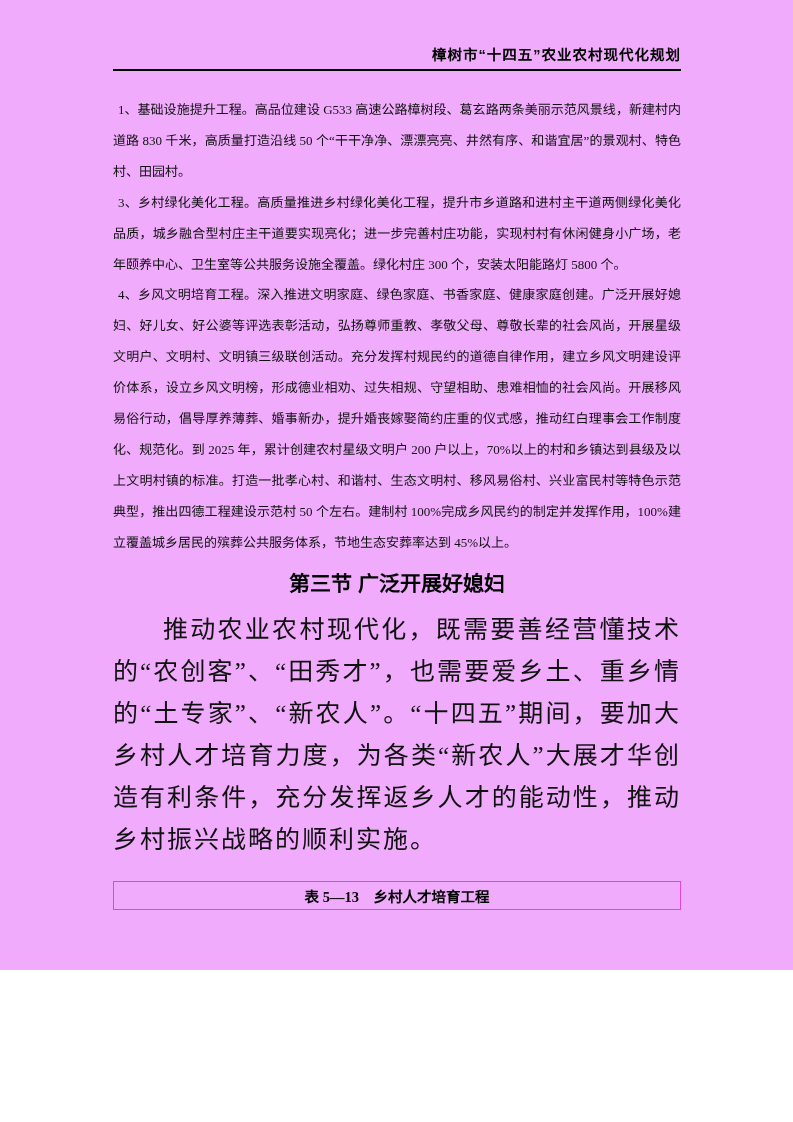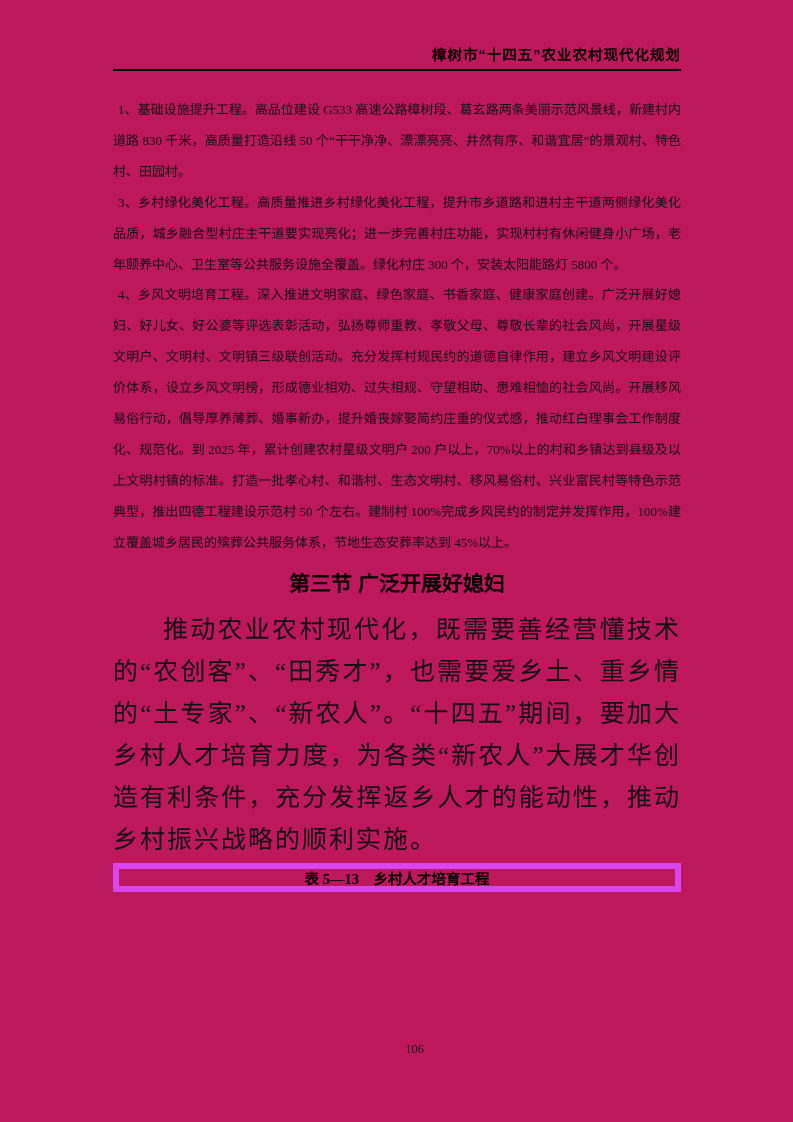--- a/index.html
+++ b/index.html
@@ -3,23 +3,23 @@
 <meta charset="utf-8">
 <style>
   html, body {
     margin: 0;
     padding: 0;
     background: #ffffff;
   }
   .page {
     position: relative;
     width: 793px;
-    height: 1122px;
+    height: 970px;
     margin: 0 auto;
-    background: #be185d;
+    background: #f0abfc;
     color: #111111;
     font-family: "Liberation Serif", "DejaVu Serif", serif;
     overflow: hidden;
     box-sizing: border-box;
     padding: 0 112px 16px 113px;
   }
   
   .doc-header {
     padding-top: 46px;
   }
@@ -67,22 +67,22 @@
     font-size: 25px;
     line-height: 42px;
     letter-spacing: 2px;
     text-align: justify;
     text-align-last: left;
     text-indent: 2em;
     color: #111111;
   }
   
   .table-caption-box {
-    margin-top: 2px;
-    border: 6px solid #d946ef;
+    margin-top: 20px;
+    border: 1px solid #d946ef;
     height: 29px;
     display: flex;
     align-items: center;
     justify-content: center;
     box-sizing: border-box;
   }
   .table-caption-text {
     font-weight: bold;
     font-size: 14.5px;
     color: #000000;

